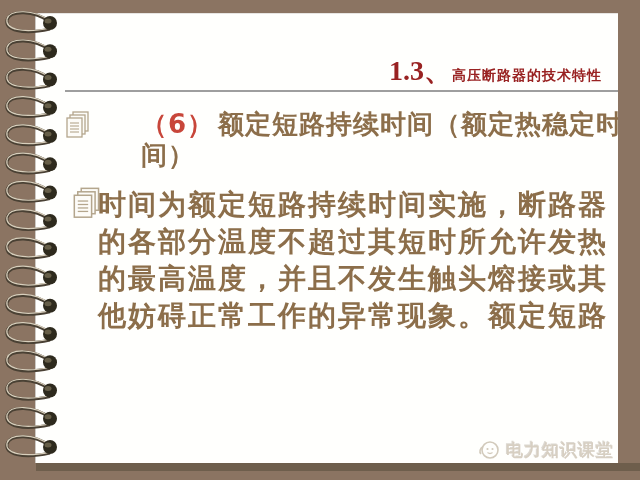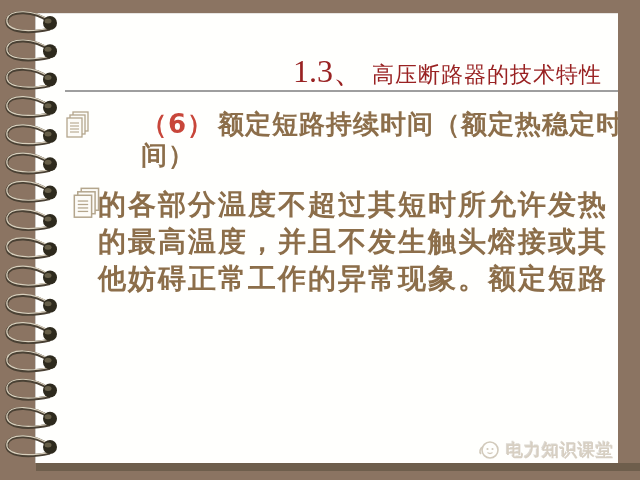--- a/index.html
+++ b/index.html
@@ -27,23 +27,23 @@
   .binding { position:absolute; left:0; top:0; z-index:3; }
 
   .title {
     position:absolute; left:0; top:42px; width:100%;
     text-align:right; padding-right:16px;
     color:var(--title-red,#992222);
     white-space:nowrap; line-height:30px;
   }
   .title-num {
     font-family:"Liberation Serif","DejaVu Serif",serif;
-    font-size:32px; font-weight:normal; margin-right:7px;
-  }
-  .title-text { font-size:22px; font-weight:normal; letter-spacing:1px; }
+    font-size:28px; font-weight:bold; 
+  }
+  .title-text { font-size:14px; font-weight:bold; letter-spacing:1px; }
 
   .rule {
     position:absolute; left:29px; top:76px; width:553px; height:2px;
     background:var(--rule-gray,#9e9e9e);
   }
 
   .icon1 { position:absolute; left:29px; top:97px; }
   .icon2 { position:absolute; left:36px; top:173px; }
 
   .item6 {
@@ -114,20 +114,21 @@
       <rect x="2" y="7" width="15" height="19" fill="#fdfcf8" stroke="#b4a68d" stroke-width="1.3"></rect>
       <g stroke="#b4a68d" stroke-width="1.1">
         <line x1="5" y1="12" x2="14" y2="12"></line>
         <line x1="5" y1="15" x2="14" y2="15"></line>
         <line x1="5" y1="18" x2="14" y2="18"></line>
         <line x1="5" y1="21" x2="14" y2="21"></line>
       </g>
     </svg>
 
     <div class="para">
+      <div class="pline">时间为额定短路持续时间实施，断路器</div>
       <div class="pline">的各部分温度不超过其短时所允许发热</div>
       <div class="pline">的最高温度，并且不发生触头熔接或其</div>
       <div class="pline">他妨碍正常工作的异常现象。额定短路</div>
     </div>
 
     <div class="watermark">
       <svg width="24" height="24" viewBox="0 0 24 24">
         <circle cx="13" cy="12" r="8" fill="none" stroke="#d2cabb" stroke-width="1.6"></circle>
         <path d="M4 16 C2 14, 3 10, 6 9" fill="none" stroke="#d2cabb" stroke-width="1.6"></path>
         <circle cx="10.5" cy="11" r="1.1" fill="#d2cabb"></circle>

